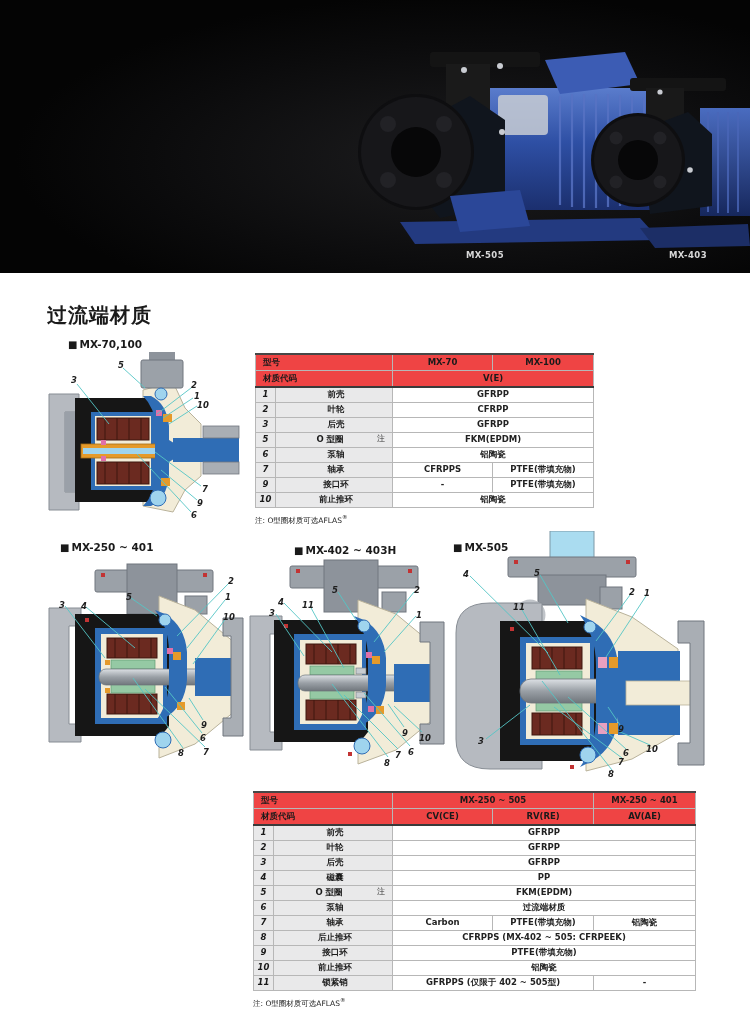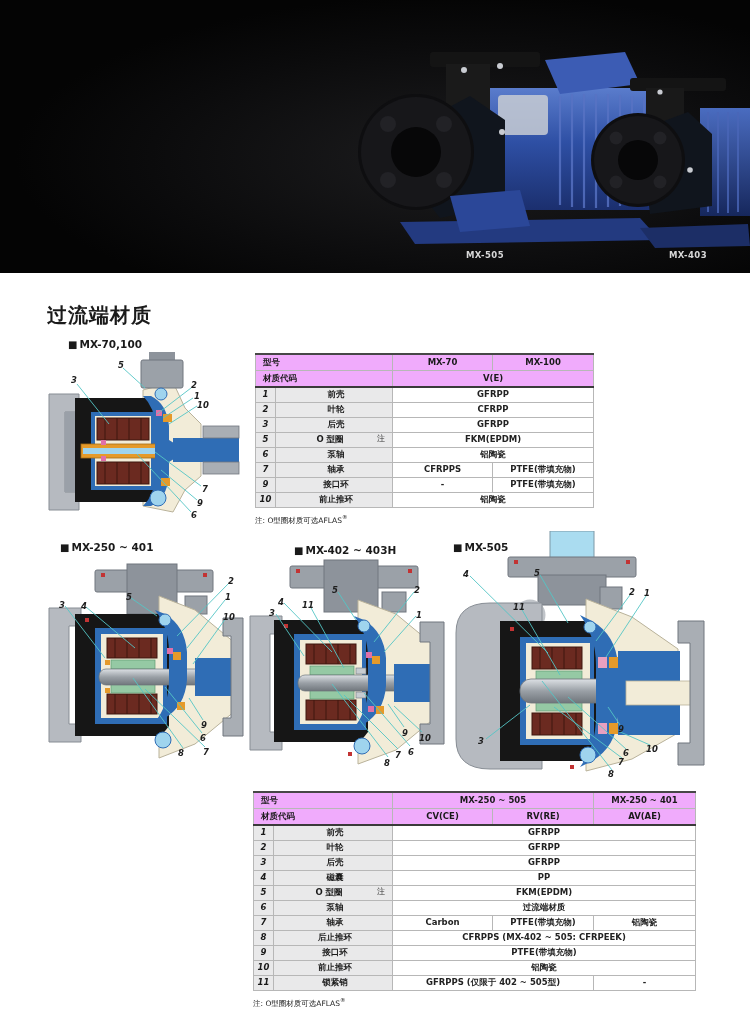--- a/index.html
+++ b/index.html
@@ -9,21 +9,21 @@
   .photo{left:0;top:0;width:750px;height:273px;background:#060606;}
   .photo-label{position:absolute;color:#d8d8d8;font-size:8.5px;font-weight:bold;letter-spacing:.4px;}
   
   .page-title{left:47px;top:302px;font-size:20px;font-weight:bold;letter-spacing:1px;}
   .sec-head{font-size:10.5px;font-weight:bold;white-space:nowrap;}
   .sec-head .sq{font-size:10px;margin-right:2px;}
   
   table.spec{border-collapse:collapse;table-layout:fixed;font-size:8.5px;line-height:1.1;
     border:1px solid #5a5a5a;border-top:2px solid #474747;background:#fff;}
   table.spec td{border:1px solid #b7b7b7;padding:0 3px;height:14px;overflow:hidden;white-space:nowrap;}
-  table.spec tr.hdr td{background:#f0abfc;font-weight:bold;height:15px;}
+  table.spec tr.hdr td{background:#ef4444;font-weight:bold;height:15px;}
   table.spec tr.hdr2 td{border-bottom:2px solid #3a3a3a;}
   table.spec td.num{background:#e9e9ea;text-align:center;font-style:italic;font-weight:bold;padding:0 1px;}
   table.spec td.nm{background:#e9e9ea;text-align:center;padding-left:7px;font-weight:bold;}
   table.spec td.cval{text-align:center;font-weight:bold;color:#222;}
   table.spec td.chead{text-align:center;}
   .notemark{float:right;font-weight:normal;font-size:8px;padding-right:4px;color:#333;}
   .footnote{font-size:7.5px;color:#222;margin-top:6px;}
   .footnote sup{font-size:5.5px;}
   svg text.callout{font-size:8.5px;font-style:italic;font-weight:bold;fill:#1d1d1d;}
   svg .leader{stroke:#54c5c5;stroke-width:0.9;fill:none;}

